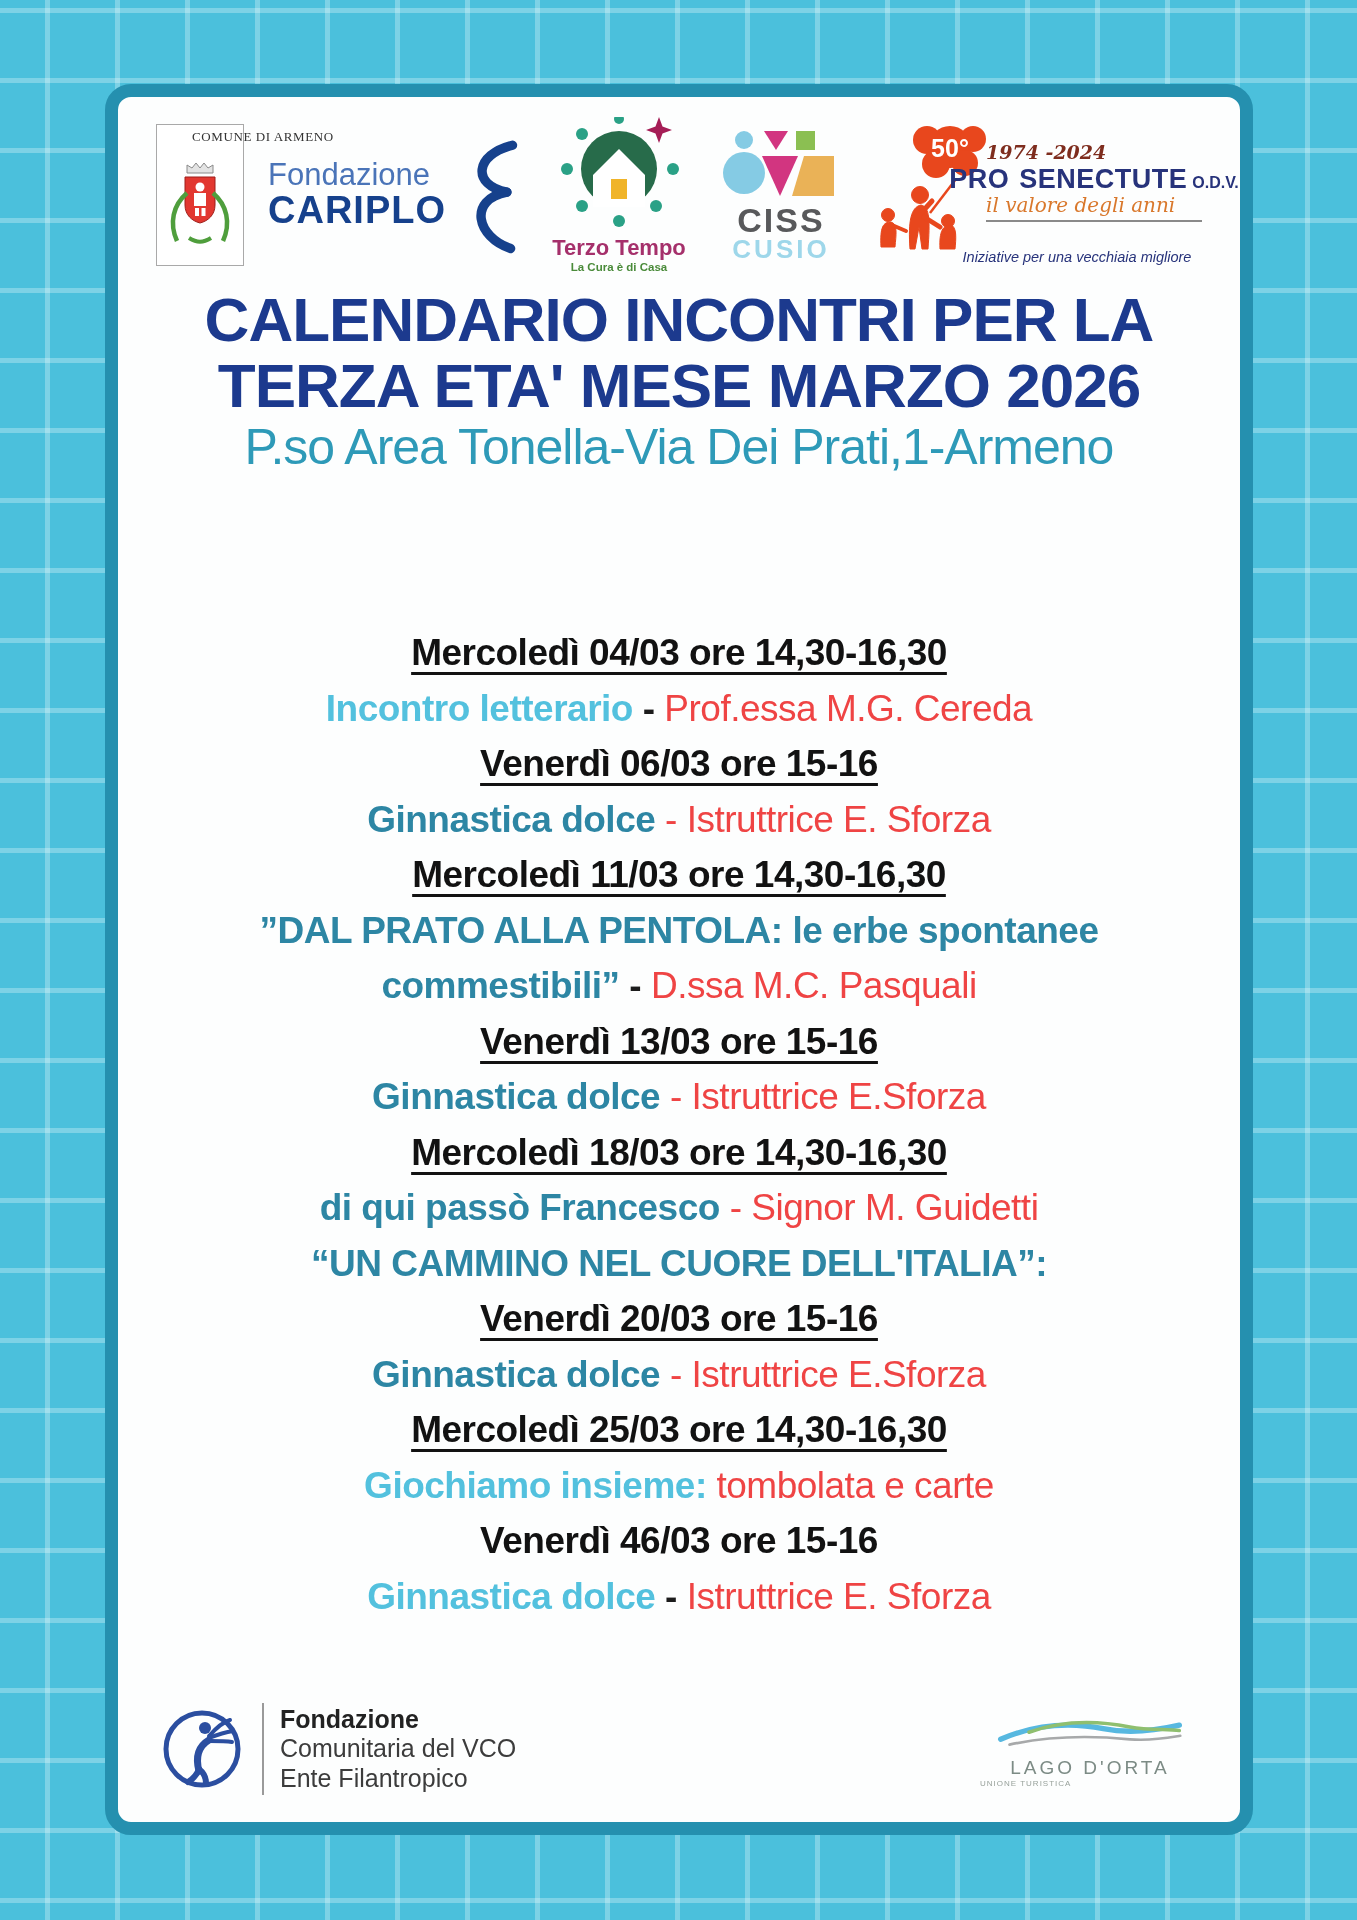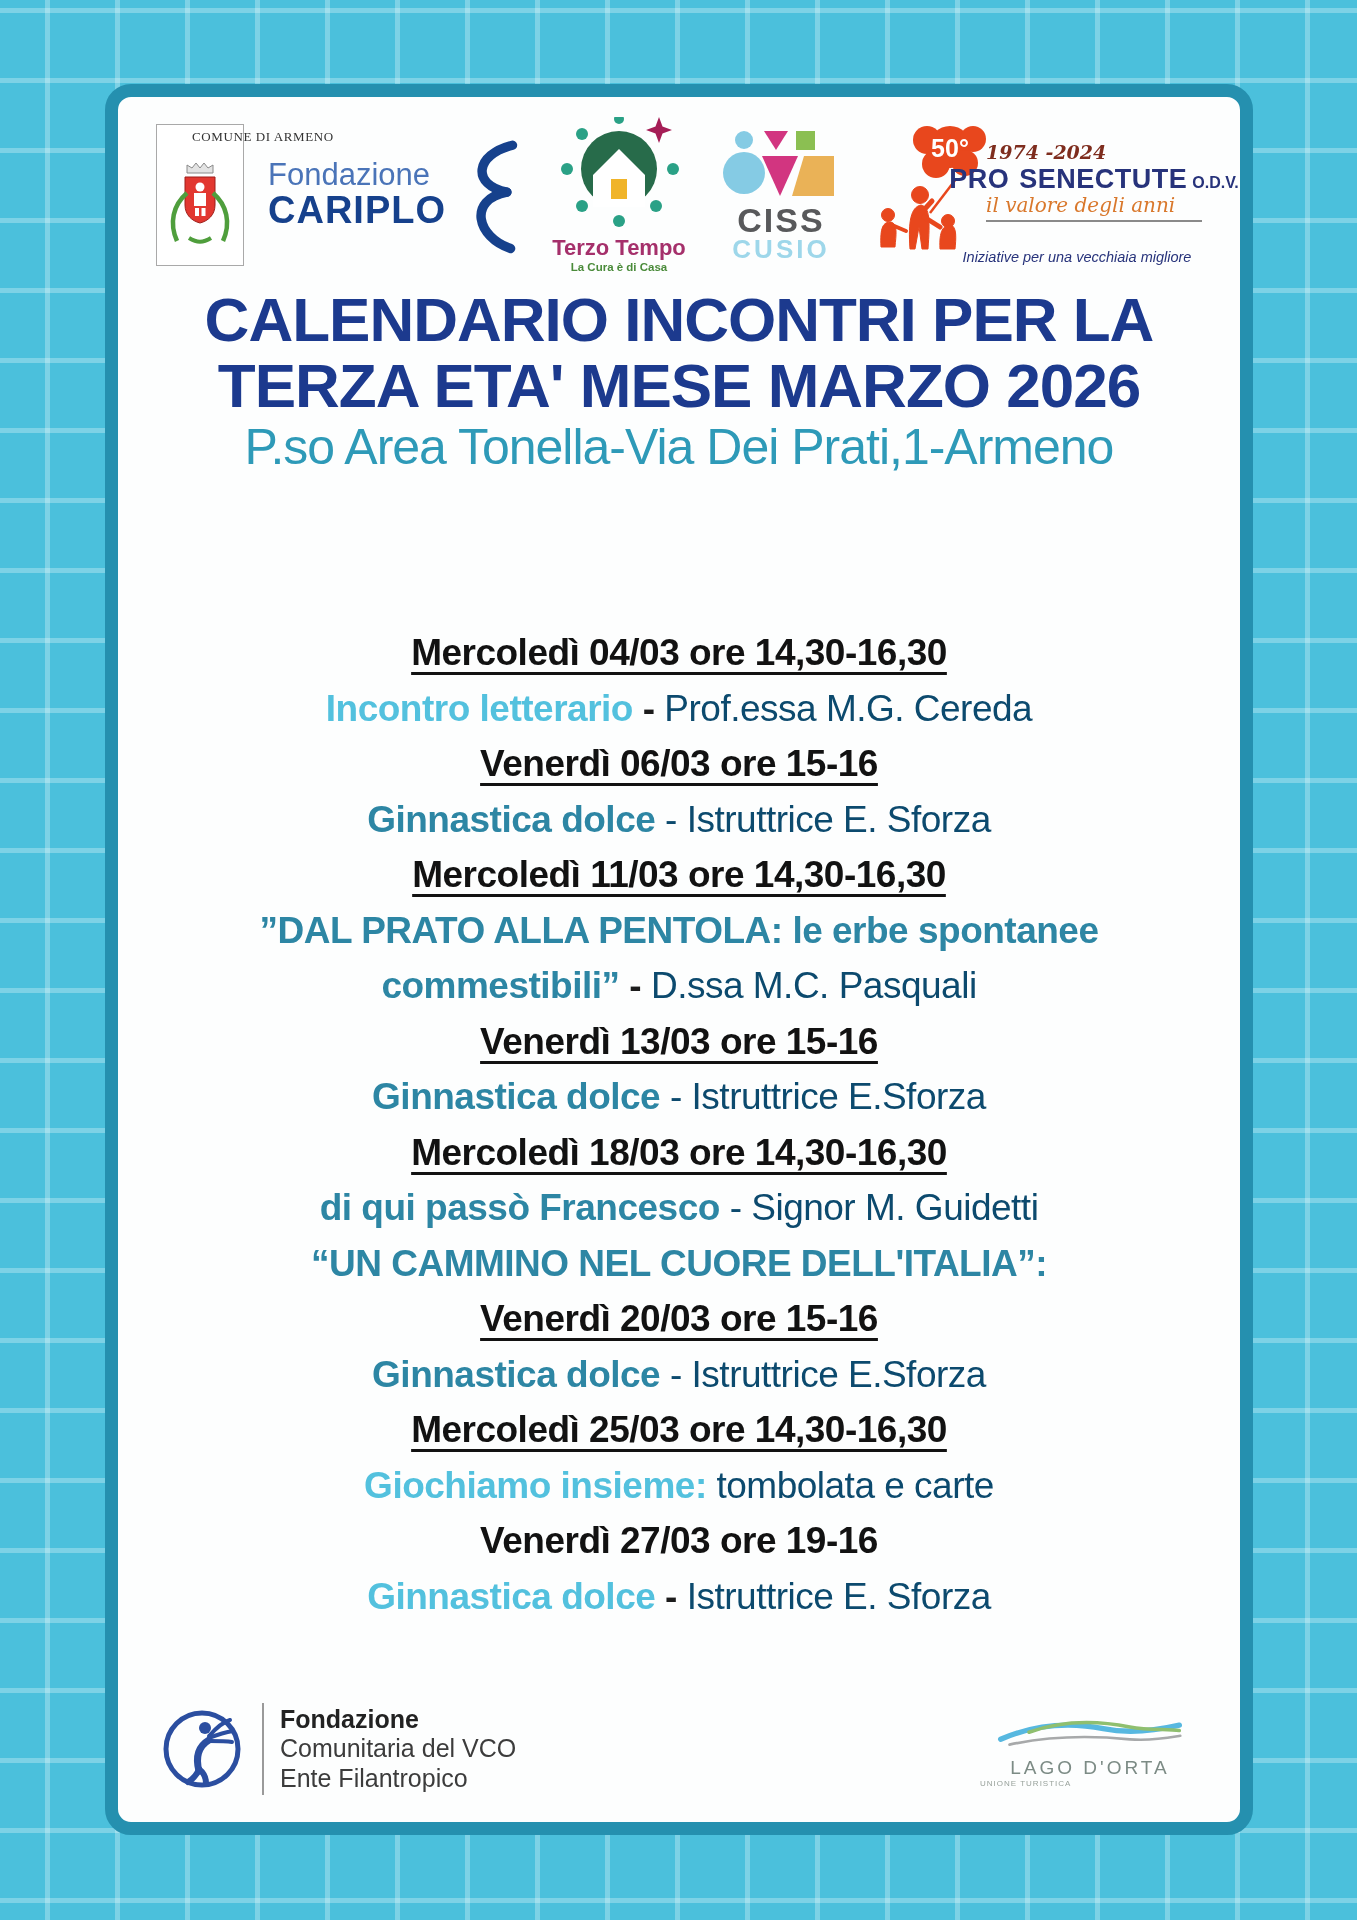--- a/index.html
+++ b/index.html
@@ -45,21 +45,21 @@
   
   .title-block { text-align:center; margin-top:16px; }
   .title-line { font-size:62px; line-height:66px; font-weight:700; color:#1c3a8e; letter-spacing:-1px; }
   .subtitle { font-size:50px; line-height:56px; color:#2e9ab8; letter-spacing:-1px; }
   
   .calendar { margin-top:150px; }
   .cal-line { margin:0; text-align:center; font-size:37px; line-height:55.5px; font-weight:700; color:#121212; letter-spacing:-0.5px; }
   .date.u { text-decoration:underline; text-decoration-thickness:3px; text-underline-offset:7px; }
   .seg-light { color:#53c1de; }
   .seg-dark  { color:#2d86a4; }
-  .seg-plain { font-weight:400; color:#0c4a6e; }
+  .seg-plain { font-weight:400; color:#ef4444; }
   .seg-bdash { font-weight:700; color:#1c1c1c; }
   
   .logos-bottom { position:absolute; left:40px; right:40px; bottom:16px; height:114px;
                   display:flex; align-items:center; justify-content:space-between; }
   .vco { display:flex; align-items:center; gap:16px; }
   .vco-div { width:2px; height:92px; background:#9a9a9a; }
   .vco-text { line-height:1.18; font-size:25px; color:#3c3c3c; text-align:left; }
   .vco-l1 { font-weight:700; color:#222; }
   .regione { display:flex; align-items:center; gap:10px; }
   .regione-text { font-family:"Liberation Serif",serif; font-size:40px; line-height:38px; color:#141414; letter-spacing:0.5px; }
@@ -183,21 +183,21 @@
       <p class="cal-line"><span class="seg-dark">commestibili” </span><span class="seg-bdash">- </span><span class="seg-plain">D.ssa M.C. Pasquali</span></p>
       <p class="cal-line"><span class="date u">Venerdì 13/03 ore 15-16</span></p>
       <p class="cal-line"><span class="seg-dark">Ginnastica dolce</span><span class="seg-plain"> - Istruttrice E.Sforza</span></p>
       <p class="cal-line"><span class="date u">Mercoledì 18/03 ore 14,30-16,30</span></p>
       <p class="cal-line"><span class="seg-dark">di qui passò Francesco</span><span class="seg-plain"> - Signor M. Guidetti</span></p>
       <p class="cal-line"><span class="seg-dark">“UN CAMMINO NEL CUORE DELL'ITALIA”:</span></p>
       <p class="cal-line"><span class="date u">Venerdì 20/03 ore 15-16</span></p>
       <p class="cal-line"><span class="seg-dark">Ginnastica dolce</span><span class="seg-plain"> - Istruttrice E.Sforza</span></p>
       <p class="cal-line"><span class="date u">Mercoledì 25/03 ore 14,30-16,30</span></p>
       <p class="cal-line"><span class="seg-light">Giochiamo insieme:</span><span class="seg-plain"> tombolata e carte</span></p>
-      <p class="cal-line"><span class="date">Venerdì 27/03 ore 19-16</span></p>
+      <p class="cal-line"><span class="date">Venerdì 46/03 ore 15-16</span></p>
       <p class="cal-line"><span class="seg-light">Ginnastica dolce </span><span class="seg-bdash">- </span><span class="seg-plain">Istruttrice E. Sforza</span></p>
     </div>
 
   <div class="logos-bottom">
 
     <div class="vco">
       <svg width="88" height="88" viewBox="0 0 88 88">
         <circle cx="44" cy="44" r="36" fill="none" stroke="#2b4ea0" stroke-width="5"></circle>
         <circle cx="47" cy="23" r="6" fill="#2b4ea0"></circle>
         <g stroke="#2b4ea0" stroke-linecap="round" fill="none">

